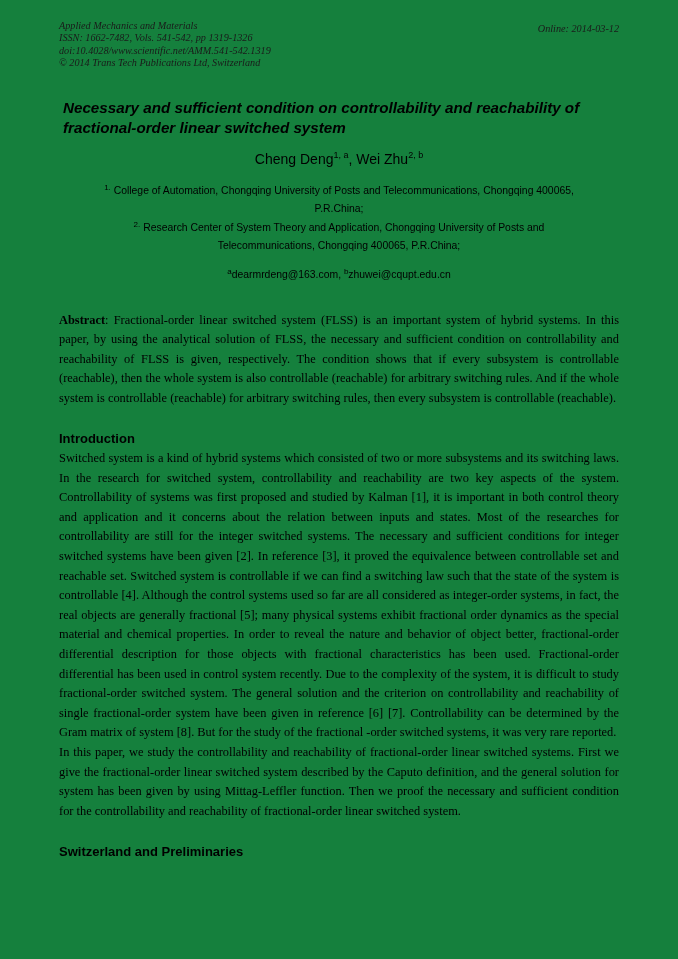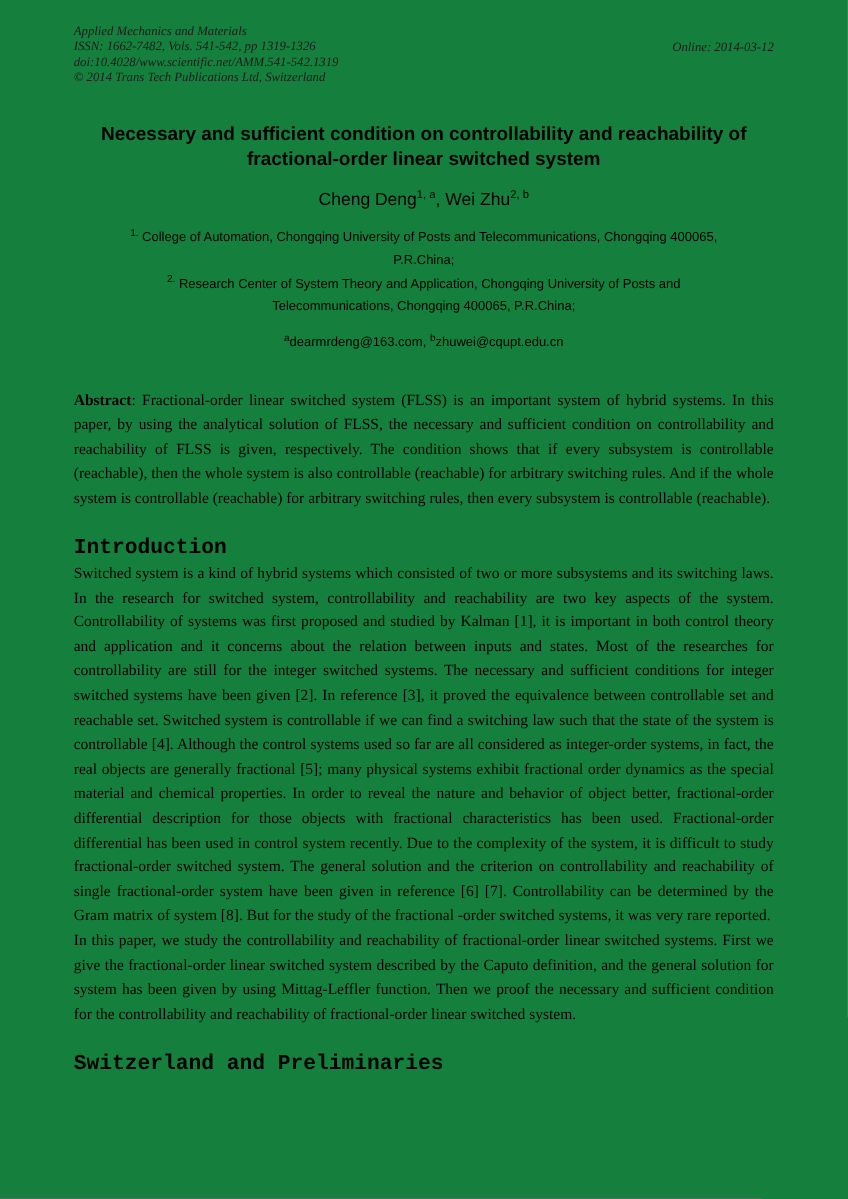--- a/index.html
+++ b/index.html
@@ -36,37 +36,37 @@
     line-height: 12.4px;
     color: #1a1a1a;
     margin-bottom: 28px;
   }
   .journal-header .left-block {
     width: 400px;
   }
   .journal-header .online-date {
     position: absolute;
     right: 0;
-    top: 13px;
+    top: 3px;
     font-style: italic;
     font-size: 10.2px;
     white-space: nowrap;
   }
   .jh-line { white-space: nowrap; }
 
   
   .paper-title {
     font-family: "Liberation Sans", sans-serif;
     font-weight: bold;
     font-size: 15.2px;
     line-height: 20px;
-    text-align: center;
     color: #000;
     margin: 0 0 12px 0;
     padding: 0 4px;
+    font-style: italic;
   }
 
   
   .authors {
     font-family: "Liberation Sans", sans-serif;
     font-size: 14px;
     line-height: 18px;
     text-align: center;
     color: #000;
     margin-bottom: 14px;
@@ -125,23 +125,23 @@
     font-family: "Liberation Serif", serif;
     font-size: 12.4px;
     line-height: 19.6px;
     text-align: justify;
     color: #000;
     margin-top: 26px;
   }
   .abstract .ab-label { font-weight: bold; }
 
   .section-heading {
-    font-family: Liberation Mono, monospace;
+    font-family: Liberation Sans, sans-serif;
     font-weight: bold;
-    font-size: 17px;
+    font-size: 13px;
     line-height: 19.6px;
     color: #000;
     margin: 0;
   }
   .intro-wrap { margin-top: 21px; }
   .defs-wrap  { margin-top: 21px; }
 
   .body-para {
     font-family: "Liberation Serif", serif;
     font-size: 12.4px;

